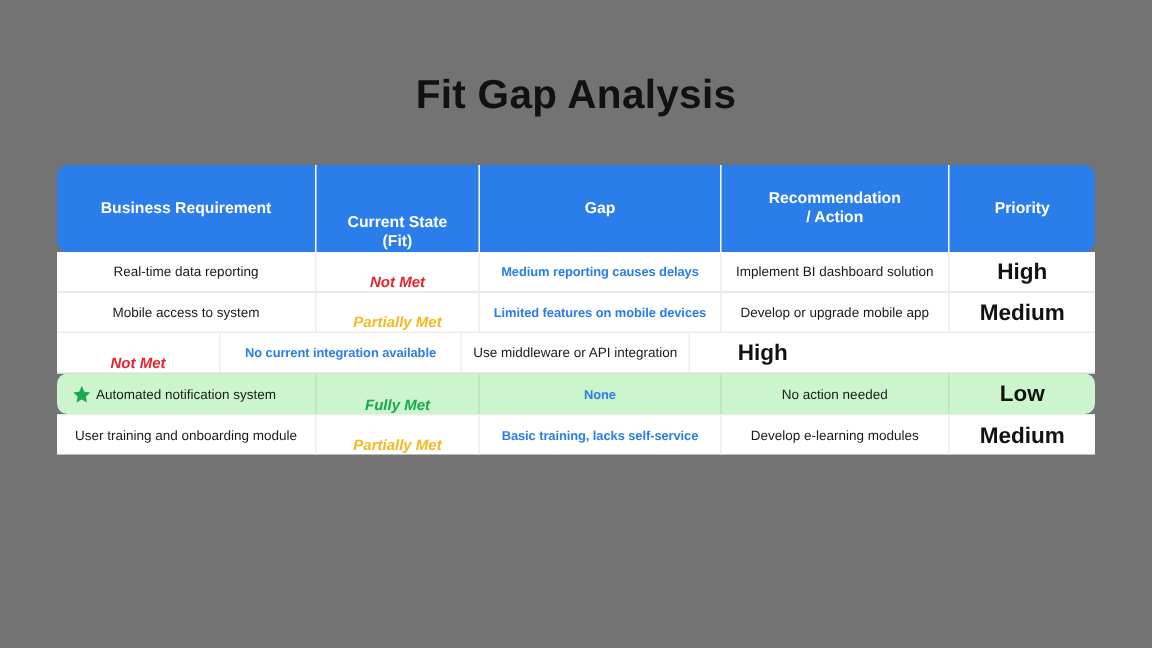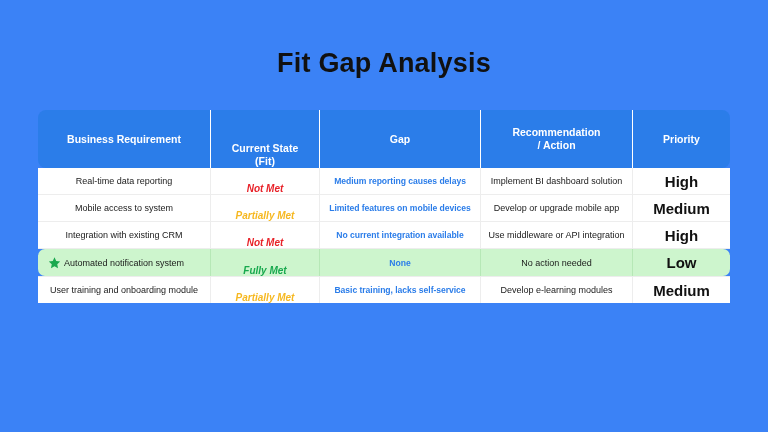--- a/index.html
+++ b/index.html
@@ -12,21 +12,21 @@
     width: 768px;
     height: 432px;
     overflow: hidden;
     font-family: "Liberation Sans", sans-serif;
     -webkit-font-smoothing: antialiased;
   }
   .slide {
     position: relative;
     width: 768px;
     height: 432px;
-    background: #3b82f6;
+    background: #737373;
   }
 
   
   .title {
     position: absolute;
     left: 0;
     top: 48px;
     width: 768px;
     text-align: center;
     font-size: 27px;
@@ -213,23 +213,20 @@
       </div>
       <div class="cell c-rec">
         <span class="rec-text">Develop or upgrade mobile app</span>
       </div>
       <div class="cell c-pri">
         <span class="pri-text">Medium</span>
       </div>
     </div>
 
     <div class="row body-row">
-      <div class="cell c-req">
-        <span class="req-text">Integration with existing CRM</span>
-      </div>
       <div class="cell c-state">
         <span class="status status-not-met">Not Met</span>
       </div>
       <div class="cell c-gap">
         <span class="gap-text">No current integration available</span>
       </div>
       <div class="cell c-rec">
         <span class="rec-text">Use middleware or API integration</span>
       </div>
       <div class="cell c-pri">

